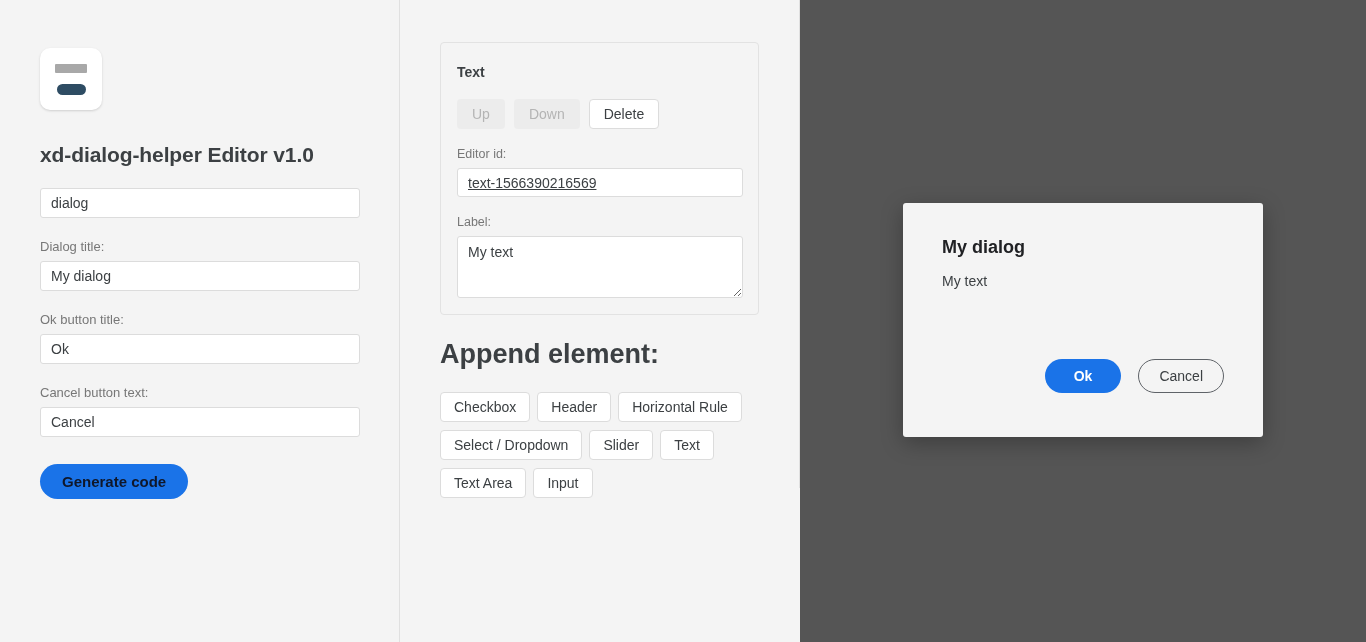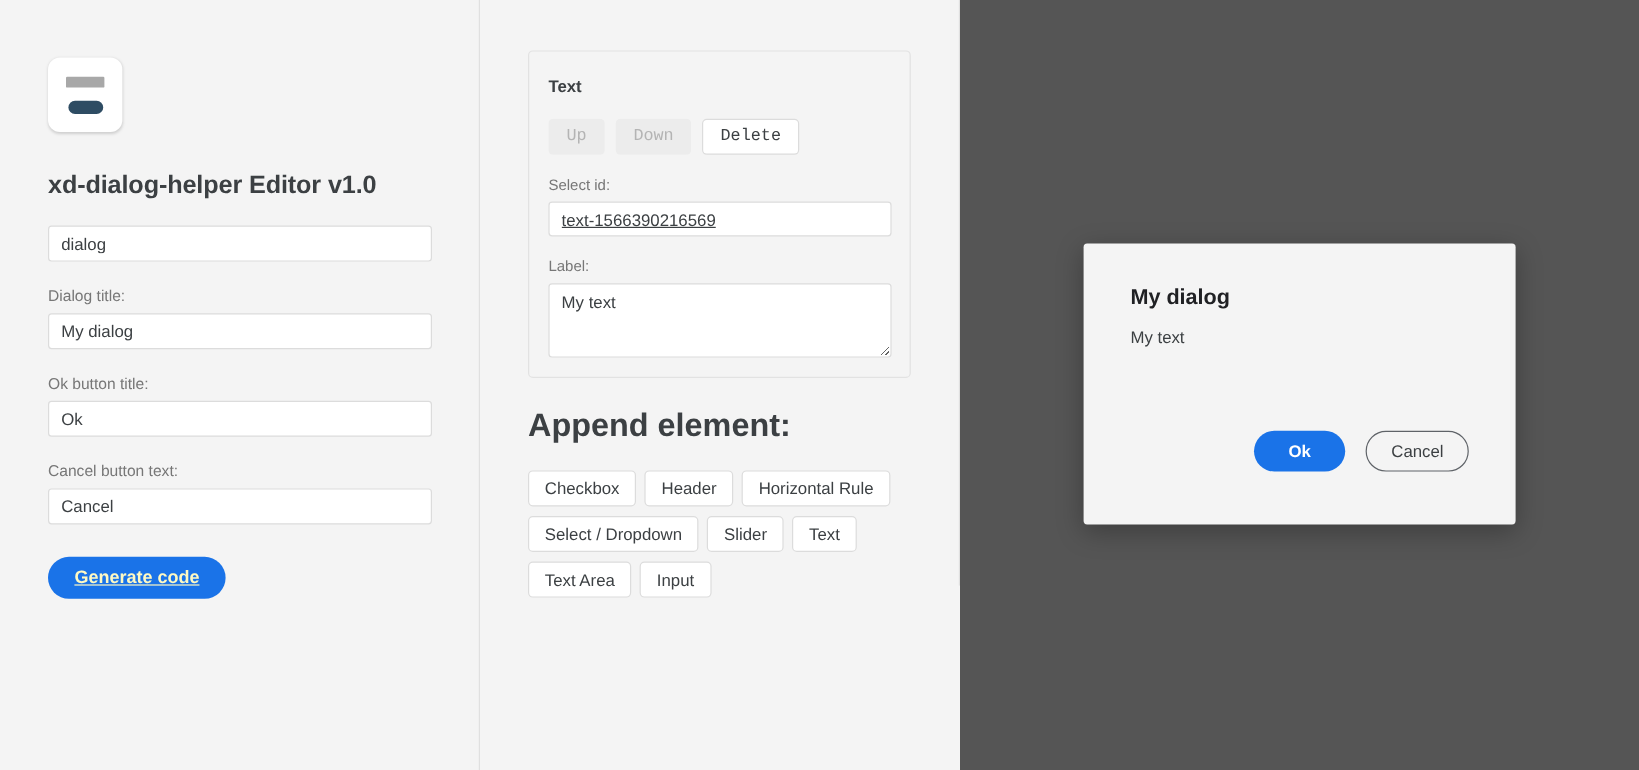--- a/index.html
+++ b/index.html
@@ -74,26 +74,25 @@
     border: 1px solid #dcdcdc;
     border-radius: 3px;
     outline: none;
   }
   #generate-code-button {
     margin-top: 27px;
     padding: 9px 22px;
     font-size: 15px;
     font-weight: bold;
     font-family: "Liberation Sans", sans-serif;
-    color: #fef9c3;
+    color: #0f172a;
     background: #1a73e8;
     border: none;
     border-radius: 19px;
     cursor: pointer;
-    text-decoration: underline;
   }
 
   
   #middle-panel {
     width: 400px;
     height: 488px;
     flex: 0 0 400px;
     background: #f4f4f4;
     border-right: 1px solid #e0e0e0;
     padding: 0 40px;
@@ -111,21 +110,21 @@
     color: #3c4043;
     margin: 5px 0 0 0;
   }
   .card-button-row {
     display: flex;
     gap: 9px;
     margin-top: 19px;
   }
   .card-btn {
     font-size: 14px;
-    font-family: Liberation Mono, monospace;
+    font-family: Liberation Sans, sans-serif;
     padding: 6px 14px;
     border-radius: 4px;
     background: #ffffff;
     border: 1px solid #dcdcdc;
     color: #3c4043;
     cursor: pointer;
   }
   .card-btn.disabled {
     background: #ececec;
     border: 1px solid transparent;
@@ -290,21 +289,21 @@
     <div id="element-card">
       <div id="element-card-title">Text</div>
 
       <div class="card-button-row">
         <button class="card-btn disabled">Up</button>
         <button class="card-btn disabled">Down</button>
         <button class="card-btn">Delete</button>
       </div>
 
       <div class="card-field">
-        <label class="card-field-label">Select id:</label>
+        <label class="card-field-label">Editor id:</label>
         <input id="element-id-input" type="text" value="text-1566390216569" style="">
       </div>
 
       <div class="card-field">
         <label class="card-field-label">Label:</label>
         <textarea id="element-label-textarea" style="">My text</textarea>
       </div>
     </div>
 
     <h2 id="append-heading">Append element:</h2>

